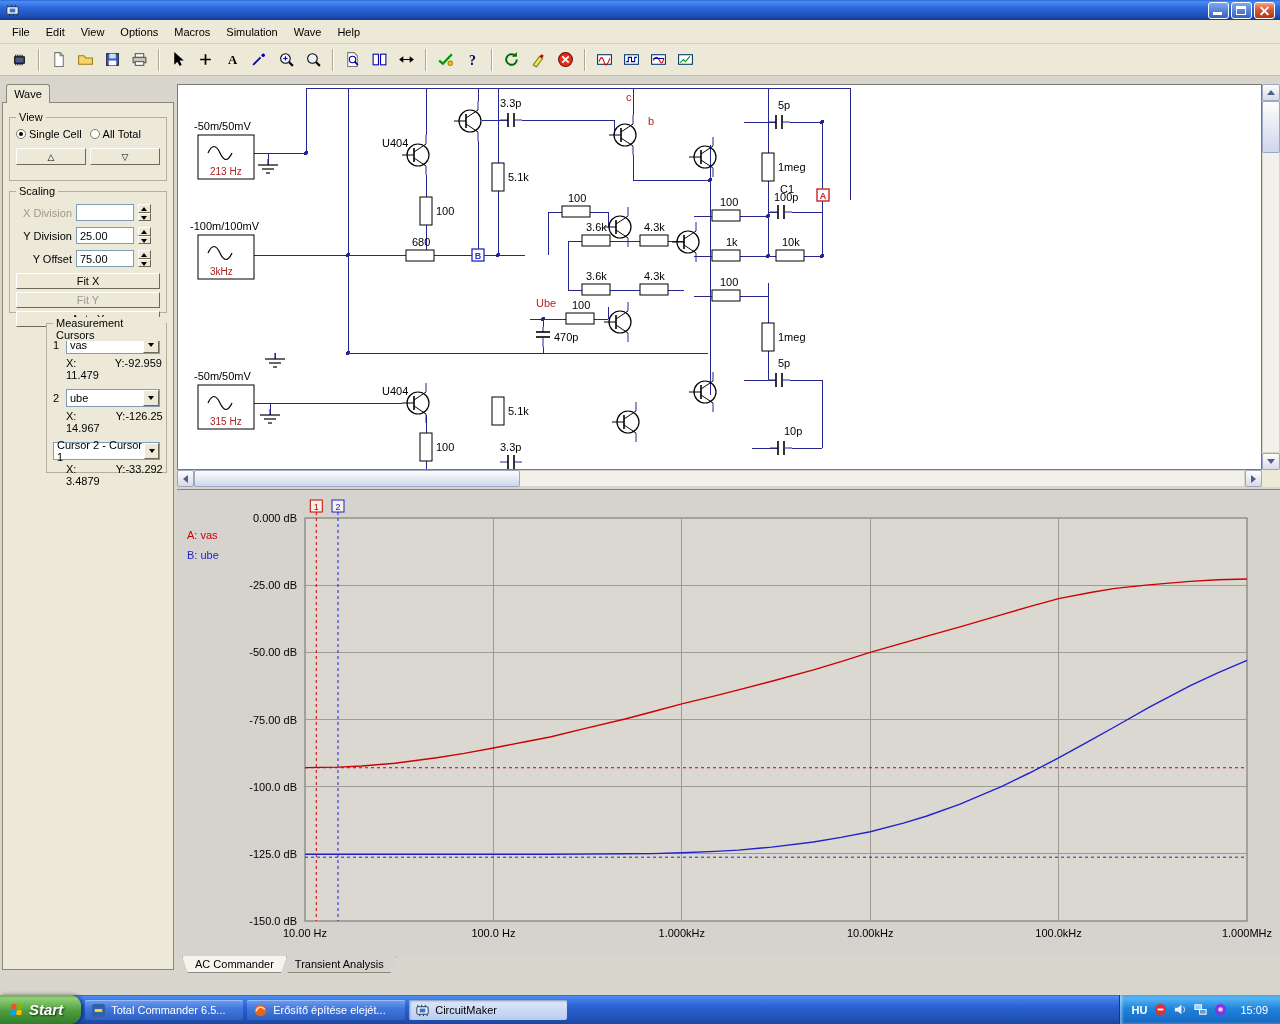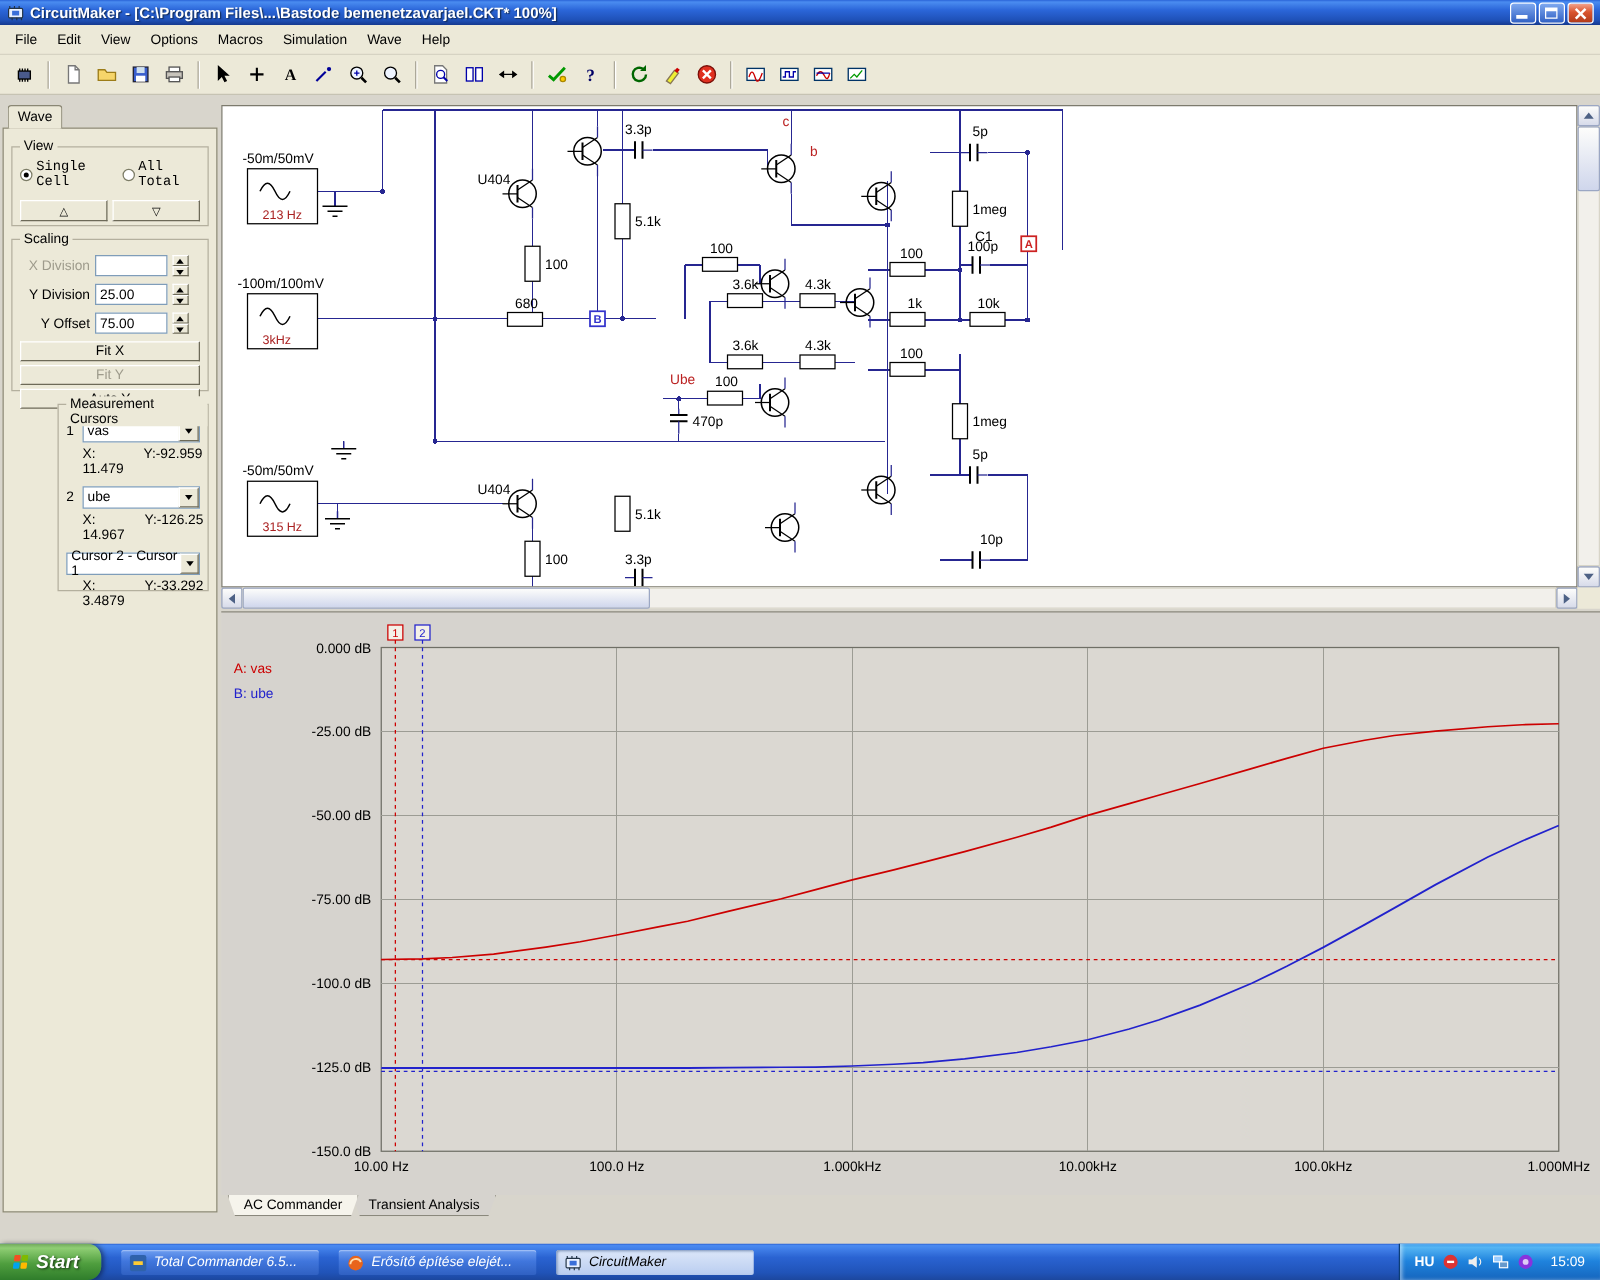--- a/index.html
+++ b/index.html
@@ -30,21 +30,21 @@
   .tsep{width:2px;height:22px;border-left:1px solid #aca899;border-right:1px solid #fff;margin:0 5px;}
   
   .client{position:absolute;left:0;top:76px;width:1280px;height:919px;background:#d8d5cc;}
   
   .wave-tab{position:absolute;left:6px;top:8px;width:44px;height:19px;background:#ece9d8;
     border:1px solid #8a8774;border-bottom:none;border-radius:3px 3px 0 0;text-align:center;padding-top:3px;z-index:2;}
   .panel-frame{position:absolute;left:2px;top:26px;width:172px;height:868px;background:#ece9d8;
     border:1px solid #8a8774;padding:4px 3px;z-index:1;}
   .group{position:relative;border:1px solid #b4b09e;margin:10px 3px 0;padding:12px 6px 7px;background:#ece9d8;}
   .group-label{position:absolute;top:-7px;left:6px;background:#ece9d8;padding:0 3px;}
-  .radio-row{display:flex;gap:8px;align-items:center;margin:-2px 0 8px;font-family:Liberation Mono, monospace;}
+  .radio-row{display:flex;gap:8px;align-items:center;margin:-2px 0 8px;}
   .radio{display:flex;align-items:center;gap:3px;}
   .rb{width:10px;height:10px;border:1px solid #7c7c66;border-radius:50%;background:#fff;position:relative;flex:none;}
   .rb.checked::after{content:"";position:absolute;left:2px;top:2px;width:4px;height:4px;border-radius:50%;background:#000;}
   .xbtn{background:#ece9d8;border:1px solid;border-color:#fff #6d6a58 #6d6a58 #fff;font:11px "Liberation Sans",sans-serif;}
   .tri-btns{display:flex;gap:4px;}
   .tri{width:71px;height:17px;font-size:9px;text-align:center;padding:0;}
   .srow{display:flex;align-items:center;margin-bottom:6px;gap:4px;}
   .slabel{width:56px;text-align:right;}
   .dis{color:#9e9b8c;}
   .txt{width:58px;height:17px;border:1px solid #7f9db9;background:#fff;font:11px "Liberation Sans",sans-serif;padding:1px 3px;}
@@ -83,44 +83,43 @@
     clip-path:polygon(0 0,100% 0,calc(100% - 6px) 100%,6px 100%);margin-right:-5px;}
   .sheet-tab.active{background:#f6f4ec;position:relative;z-index:2;}
   
   .taskbar{position:absolute;left:0;top:995px;width:1280px;height:29px;
     background:linear-gradient(180deg,#2c61cf 0%,#4a8af1 5%,#2a63d2 38%,#2053b8 80%,#1c479e 100%);
     display:flex;align-items:center;}
   .start-btn{height:29px;padding:0 18px 0 8px;border-radius:0 11px 11px 0;
     background:linear-gradient(180deg,#71a95c 0%,#8fce74 12%,#4f9e3e 55%,#2f7d2b 100%);
     color:#fff;font-size:15px;font-weight:bold;font-style:italic;display:flex;align-items:center;gap:5px;
     text-shadow:1px 1px 2px #14330f;box-shadow:2px 0 4px rgba(0,0,0,.45);}
-  .task-btn{width:158px;height:20px;margin-left:16px;border-radius:2px;
+  .task-btn{width:158px;height:20px;margin-left:4px;border-radius:2px;
     background:linear-gradient(180deg,#6f9ef0,#4076dd 45%,#3061c2);box-shadow:inset 0 1px 0 #9cbcf5;
-    color:#fff;display:flex;align-items:center;gap:5px;padding:0 6px;white-space:nowrap;overflow:hidden;font-style:italic;}
+    color:#fff;display:flex;align-items:center;gap:5px;padding:0 6px;white-space:nowrap;overflow:hidden;}
   .task-btn.active{background:linear-gradient(180deg,#dde7f9,#b9cdf0);color:#000;box-shadow:inset 1px 1px 2px #7e96bc;align-items:center;}
   .tb-icon{width:15px;height:15px;flex:none;display:inline-flex;}
   .tray{margin-left:auto;height:29px;display:flex;align-items:center;gap:6px;padding:0 12px 0 12px;
     background:linear-gradient(180deg,#2a93e8 0%,#55b5f3 10%,#1f83dd 48%,#1565bd 100%);
     border-left:1px solid #0c3e77;box-shadow:inset 2px 0 3px rgba(255,255,255,.45);}
   .lang{color:#fff;font-weight:bold;}
   .tray-icon{width:15px;height:15px;display:inline-flex;}
   .clock{color:#fff;margin-left:6px;}
 </style>
 </head>
 <body>
 
 <div class="titlebar">
   <span class="app-icon">
     <svg viewBox="0 0 16 16" width="15" height="15">
         <rect x="2" y="4" width="12" height="8" rx="1" fill="#e8f0ff" stroke="#234"></rect>
         <rect x="5" y="6" width="6" height="4" fill="#3a6fd8"></rect>
         <path d="M3 2v2M7 2v2M11 2v2M5 12v2M9 12v2M13 12v2" stroke="#234"></path>
       </svg>
   </span>
-  <span>CircuitMaker - [C:\Program Files\...\Bastode bemenetzavarjael.CKT* 100%]</span>
   <span class="win-btns">
     <span class="wbtn minb">
         <span class="g-min"></span>
       </span>
     <span class="wbtn maxb">
         <span class="g-max"></span>
       </span>
     <span class="wbtn closeb">
         <span class="g-x1"></span>
         <span class="g-x2"></span>

